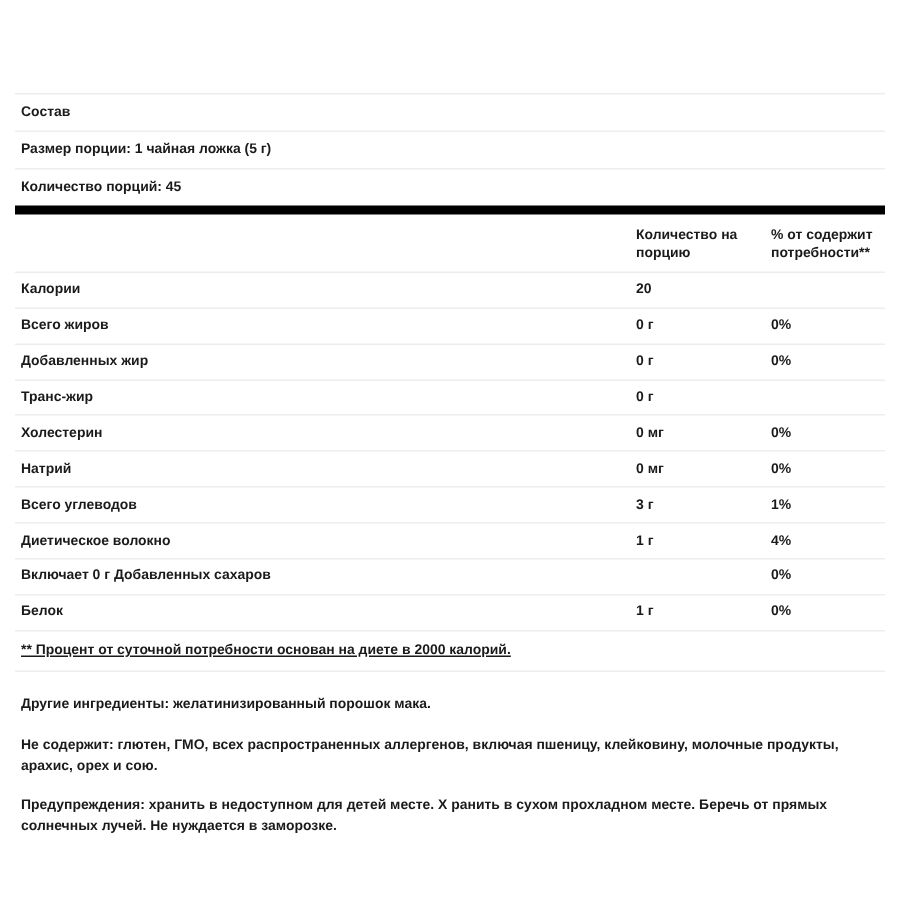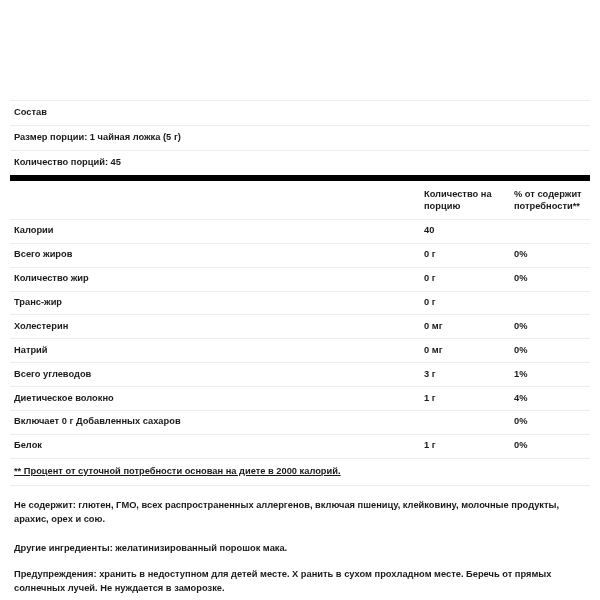--- a/index.html
+++ b/index.html
@@ -15,21 +15,20 @@
     color: #1a1a1a;
     -webkit-font-smoothing: antialiased;
   }
 
   .page {
     position: relative;
     width: 600px;
     height: 552px;
     box-sizing: border-box;
     padding: 0 10px;
-    margin-top: 38px;
   }
 
   
   .top-spacer { height: 62px; }
 
   
   .facts {
     width: 100%;
     border-collapse: collapse;
     table-layout: fixed;
@@ -138,40 +137,40 @@
         <td>
             <div class="cell">% от содержит потребности**</div>
           </td>
       </tr>
 
       <tr>
         <td>
             <div class="cell cell-name bold">Калории</div>
           </td>
         <td>
-            <div class="cell bold">40</div>
+            <div class="cell bold">20</div>
           </td>
         <td>
             <div class="cell bold"></div>
           </td>
       </tr>
       <tr>
         <td>
             <div class="cell cell-name bold">Всего жиров</div>
           </td>
         <td>
             <div class="cell bold">0 г</div>
           </td>
         <td>
             <div class="cell bold">0%</div>
           </td>
       </tr>
       <tr>
         <td>
-            <div class="cell cell-name bold">Количество жир</div>
+            <div class="cell cell-name bold">Добавленных жир</div>
           </td>
         <td>
             <div class="cell bold">0 г</div>
           </td>
         <td>
             <div class="cell bold">0%</div>
           </td>
       </tr>
       <tr>
         <td>
@@ -258,18 +257,18 @@
       </tr>
 
       <tr>
         <td colspan="3" class="table-end"></td>
       </tr>
 
     </tbody>
   </table>
 
   <div class="paras">
+    <p class="para first">Другие ингредиенты: желатинизированный порошок мака.</p>
     <p class="para">Не содержит: глютен, ГМО, всех распространенных аллергенов, включая пшеницу, клейковину, молочные продукты, арахис, орех и сою.</p>
-    <p class="para first">Другие ингредиенты: желатинизированный порошок мака.</p>
     <p class="para">Предупреждения: хранить в недоступном для детей месте. Х ранить в сухом прохладном месте. Беречь от прямых солнечных лучей. Не нуждается в заморозке.</p>
   </div>
 
 </div>
 
 </body></html>

